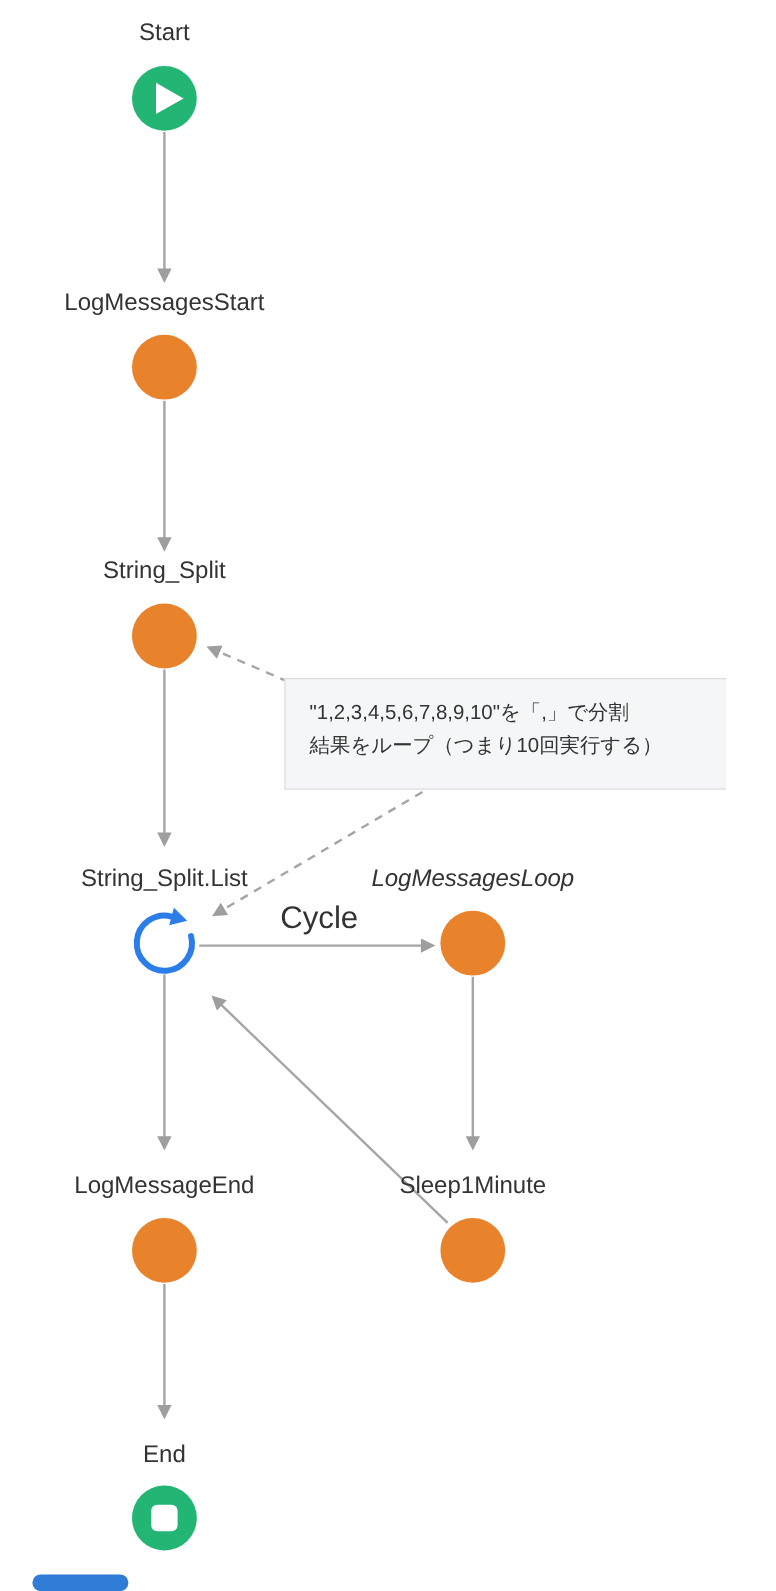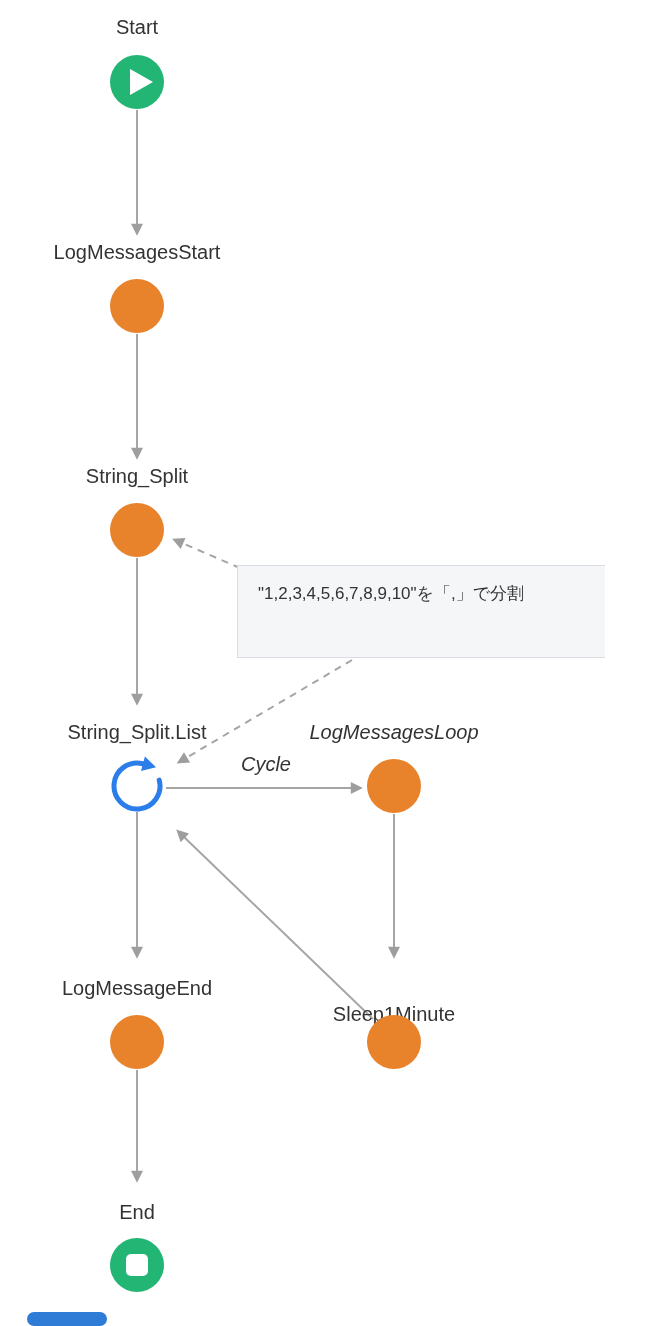--- a/index.html
+++ b/index.html
@@ -7,21 +7,21 @@
     position:relative;width:605px;height:1326px;background:#ffffff;overflow:hidden;
     font-family:"Liberation Sans","DejaVu Sans",sans-serif;
   }
   svg.edges{position:absolute;left:0;top:0;pointer-events:none;}
   .nlabel{
     position:absolute;width:280px;text-align:center;
     font-size:20px;line-height:28px;color:#333333;white-space:nowrap;
   }
   .elabel{
     position:absolute;width:120px;text-align:center;
-    font-size:20px;line-height:28px;color:#333333;font-style:italic;
+    font-size:26px;line-height:28px;color:#333333;
   }
   .circle{position:absolute;width:54px;height:54px;border-radius:50%;}
   .task{background:#E8822B;}
   .event{background:#22B573;}
   .play{
     position:absolute;left:20px;top:14px;width:0;height:0;
     border-left:23px solid #ffffff;
     border-top:13px solid transparent;
     border-bottom:13px solid transparent;
   }
@@ -65,21 +65,21 @@
       <line x1="352" y1="660" x2="186" y2="758" stroke-dasharray="7 6" marker-end="url(#arw)"></line>
     </g>
   </svg>
 
   <div class="nlabel" style="left:-3px;top:13px;">Start</div>
   <div class="nlabel" style="left:-3px;top:238px;">LogMessagesStart</div>
   <div class="nlabel" style="left:-3px;top:462px;">String_Split</div>
   <div class="nlabel" style="left:-3px;top:718px;">String_Split.List</div>
   <div class="nlabel" style="left:254px;top:718px;font-style:italic;">LogMessagesLoop</div>
   <div class="nlabel" style="left:-3px;top:974px;">LogMessageEnd</div>
-  <div class="nlabel" style="left:254px;top:1000px;">Sleep1Minute</div>
+  <div class="nlabel" style="left:254px;top:974px;">Sleep1Minute</div>
   <div class="nlabel" style="left:-3px;top:1198px;">End</div>
 
   <div class="elabel" style="left:206px;top:750px;">Cycle</div>
 
   <div class="circle event" style="left:110px;top:55px;">
     <div class="play"></div>
   </div>
 
   <div class="circle task" style="left:110px;top:279px;"></div>
 
@@ -95,17 +95,18 @@
   <div class="circle task" style="left:110px;top:1015px;"></div>
 
   <div class="circle task" style="left:367px;top:1015px;"></div>
 
   <div class="circle event" style="left:110px;top:1238px;">
     <div class="stop"></div>
   </div>
 
   <div class="note">
     <div>"1,2,3,4,5,6,7,8,9,10"を「,」で分割</div>
+    <div>結果をループ（つまり10回実行する）</div>
   </div>
 
   <div class="scrollthumb"></div>
 
 </div>
 
 </body></html>

